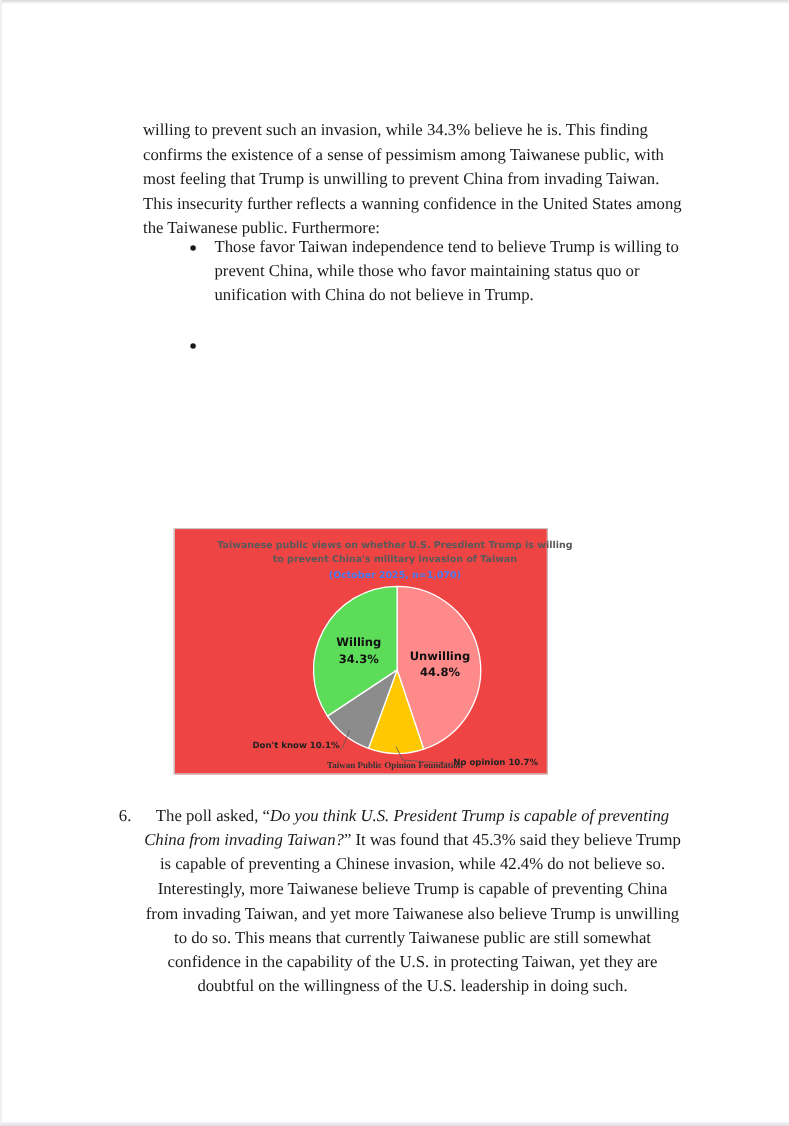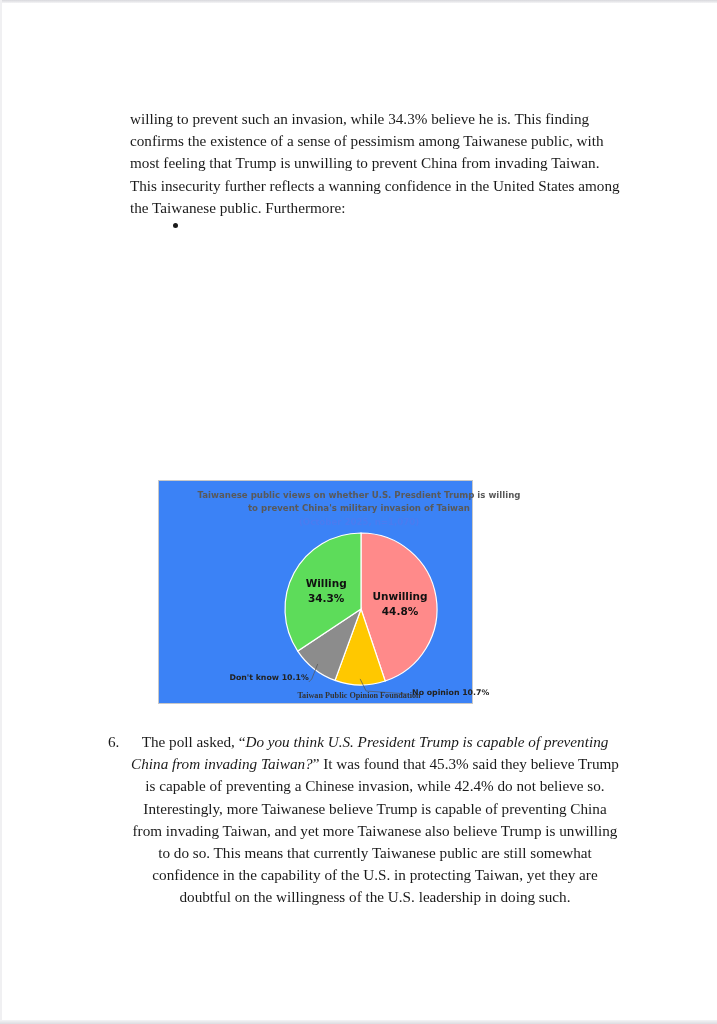--- a/index.html
+++ b/index.html
@@ -64,24 +64,24 @@
       top: 9px;
       width: 5px;
       height: 5px;
       border-radius: 50%;
       background: #1a1a1a;
     }
     .chart-box {
       position: absolute;
       left: 158px;
       top: 480px;
-      width: 315px;
+      width: 340px;
       height: 224px;
       border: 1.5px solid #c8c8c8;
-      background: #3b82f6;
+      background: #ef4444;
       box-sizing: border-box;
     }
     .chart-box svg {
       position: absolute;
       left: 0; top: 0;
     }
     .chart-title {
       font-family: "DejaVu Sans", "Liberation Sans", sans-serif;
       font-weight: bold;
       font-size: 8.6px;
@@ -137,20 +137,24 @@
 
 <div class="page-edge-top"></div>
 <div class="page-edge-left"></div>
 <div class="page-edge-bottom"></div>
 
 <p class="para p-intro">willing to prevent such an invasion, while 34.3% believe he is. This finding confirms the existence of a sense of pessimism among Taiwanese public, with most feeling that Trump is unwilling to prevent China from invading Taiwan. This insecurity further reflects a wanning confidence in the United States among the Taiwanese public. Furthermore:</p>
 
 <ul class="bullets">
   <li class="bullet-item">
     <span class="bullet-dot"></span>
+    <span>Those favor Taiwan independence tend to believe Trump is willing to prevent China, while those who favor maintaining status quo or unification with China do not believe in Trump.</span>
+  </li>
+  <li class="bullet-item">
+    <span class="bullet-dot"></span>
   </li>
 </ul>
 
 <div class="chart-box">
   <svg id="pie-svg" width="397" height="222">
     <text class="chart-title" x="200" y="17" text-anchor="middle">Taiwanese public views on whether U.S. Presdient Trump is willing</text>
     <text class="chart-title" x="200" y="30" text-anchor="middle">to prevent China's military invasion of Taiwan</text>
     <text class="chart-subtitle" x="200" y="44" text-anchor="middle">(October 2025, n=1,070)</text>
     <g id="pie-slices">
         <path d="M202,128 L202,52 A76,76 0 0 1 226.18880233181545,200.04791351421886 Z" fill="#ff8a8a" stroke="#ffffff" stroke-width="1.2"></path>

